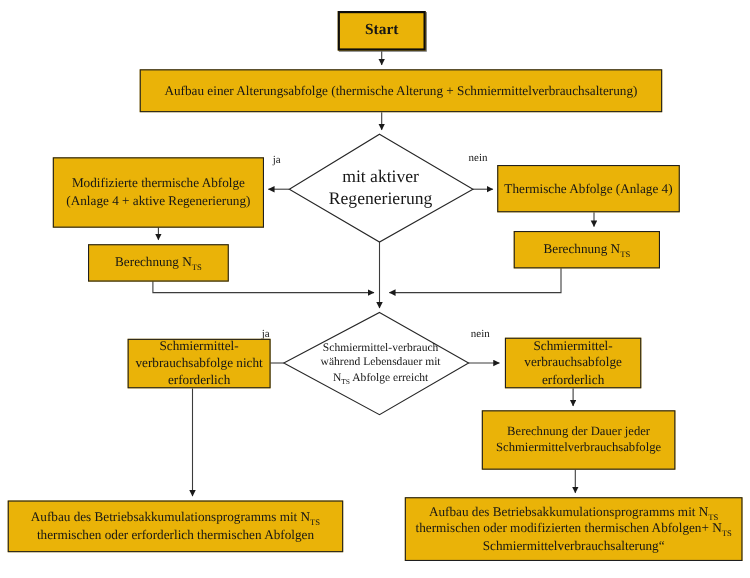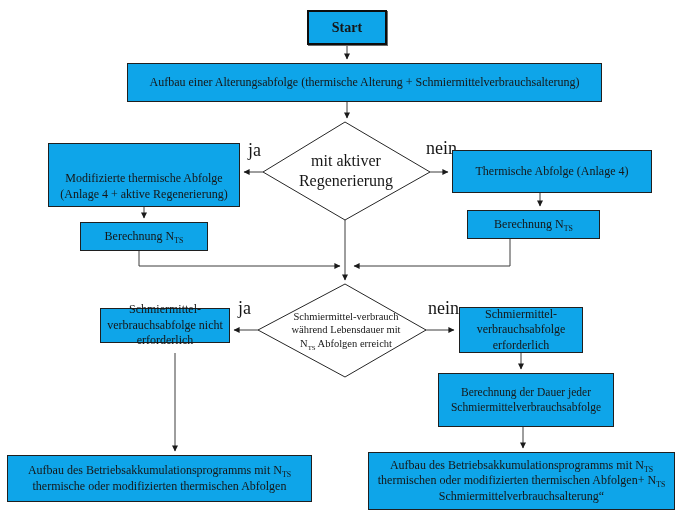--- a/index.html
+++ b/index.html
@@ -3,31 +3,31 @@
 <meta charset="utf-8">
 <style>
   html,body{margin:0;padding:0;background:#ffffff;}
   .canvas{
     position:relative;width:682px;height:525px;background:#ffffff;
     font-family:"Liberation Serif","DejaVu Serif",serif;color:#161616;
     overflow:hidden;
   }
   .wires{position:absolute;left:0;top:0;width:682px;height:525px;}
   .node{
-    position:absolute;box-sizing:border-box;background:#0ea5e9;
+    position:absolute;box-sizing:border-box;background:#eab308;
     border:1px solid #1f1f1f;display:flex;align-items:center;justify-content:center;
-    text-align:center;font-size:12px;line-height:1.28;padding:4px 3px;font-family:Liberation Serif, serif;
+    text-align:center;font-size:12px;line-height:1.28;padding:16px 3px;font-family:Liberation Serif, serif;
   }
   .node.start{border:2px solid #0d0d0d;font-weight:bold;font-size:14px;
     box-shadow:1px 1px 0 #6b6b6b;}
   .dlabel{
     position:absolute;display:flex;align-items:center;justify-content:center;
     text-align:center;line-height:1.25;
   }
-  .elabel{position:absolute;font-size:18px;line-height:1;}
+  .elabel{position:absolute;font-size:10px;line-height:1;}
   sub{font-size:0.65em;line-height:0;}
 </style>
 </head>
 <body>
 
 <div class="canvas">
 
   <svg class="wires" viewBox="0 0 682 525">
     <defs>
       <marker id="arr" markerWidth="8" markerHeight="8" refX="5.6" refY="3" orient="auto">
@@ -66,52 +66,52 @@
 
   <div class="dlabel" style="left:286px;top:148px;width:120px;height:46px;font-size:16px;">mit aktiver Regenerierung</div>
 
   <div class="elabel" style="left:248px;top:141px;">ja</div>
   <div class="elabel" style="left:426px;top:139px;">nein</div>
 
   <div class="node" style="left:48px;top:143px;width:192px;height:64px;align-items:flex-end;">
     <span>Modifizierte thermische Abfolge (Anlage 4 + aktive Regenerierung)</span>
   </div>
 
-  <div class="node" style="left:452px;top:150px;width:200px;height:43px;">
+  <div class="node" style="left:452px;top:150px;width:166px;height:43px;">
     <span>Thermische Abfolge (Anlage 4)</span>
   </div>
 
   <div class="node" style="left:80px;top:222px;width:128px;height:29px;">
     <span><span>Berechnung N</span><sub>TS</sub></span>
   </div>
 
   <div class="node" style="left:467px;top:210px;width:133px;height:29px;">
     <span><span>Berechnung N</span><sub>TS</sub></span>
   </div>
 
   <div class="dlabel" style="left:287px;top:294px;width:118px;height:72px;font-size:10.5px;">
-      <span><span>Schmiermittel-verbrauch während Lebensdauer mit N</span><sub>TS</sub><span> Abfolgen erreicht</span></span>
+      <span><span>Schmiermittel-verbrauch während Lebensdauer mit N</span><sub>TS</sub><span> Abfolge erreicht</span></span>
     </div>
 
   <div class="elabel" style="left:238px;top:299px;">ja</div>
   <div class="elabel" style="left:428px;top:299px;">nein</div>
 
-  <div class="node" style="left:100px;top:308px;width:130px;height:35px;">
+  <div class="node" style="left:116px;top:308px;width:130px;height:45px;">
     <span>Schmiermittel-verbrauchsabfolge nicht erforderlich</span>
   </div>
 
   <div class="node" style="left:459px;top:307px;width:124px;height:46px;">
     <span>Schmiermittel-verbrauchsabfolge erforderlich</span>
   </div>
 
   <div class="node" style="left:438px;top:373px;width:176px;height:54px;font-size:11.5px;">
     <span>Berechnung der Dauer jeder Schmiermittelverbrauchsabfolge</span>
   </div>
 
   <div class="node" style="left:7px;top:455px;width:305px;height:47px;">
-    <span><span>Aufbau des Betriebsakkumulationsprogramms mit N</span><sub>TS</sub><span> thermische oder modifizierten thermischen Abfolgen</span></span>
+    <span><span>Aufbau des Betriebsakkumulationsprogramms mit N</span><sub>TS</sub><span> thermischen oder erforderlich thermischen Abfolgen</span></span>
   </div>
 
   <div class="node" style="left:368px;top:452px;width:307px;height:58px;">
     <span><span>Aufbau des Betriebsakkumulationsprogramms mit N</span><sub>TS</sub><span> thermischen oder modifizierten thermischen Abfolgen+ N</span><sub>TS</sub><span> Schmiermittelverbrauchsalterung“</span></span>
   </div>
 
 </div>
 
 </body></html>

